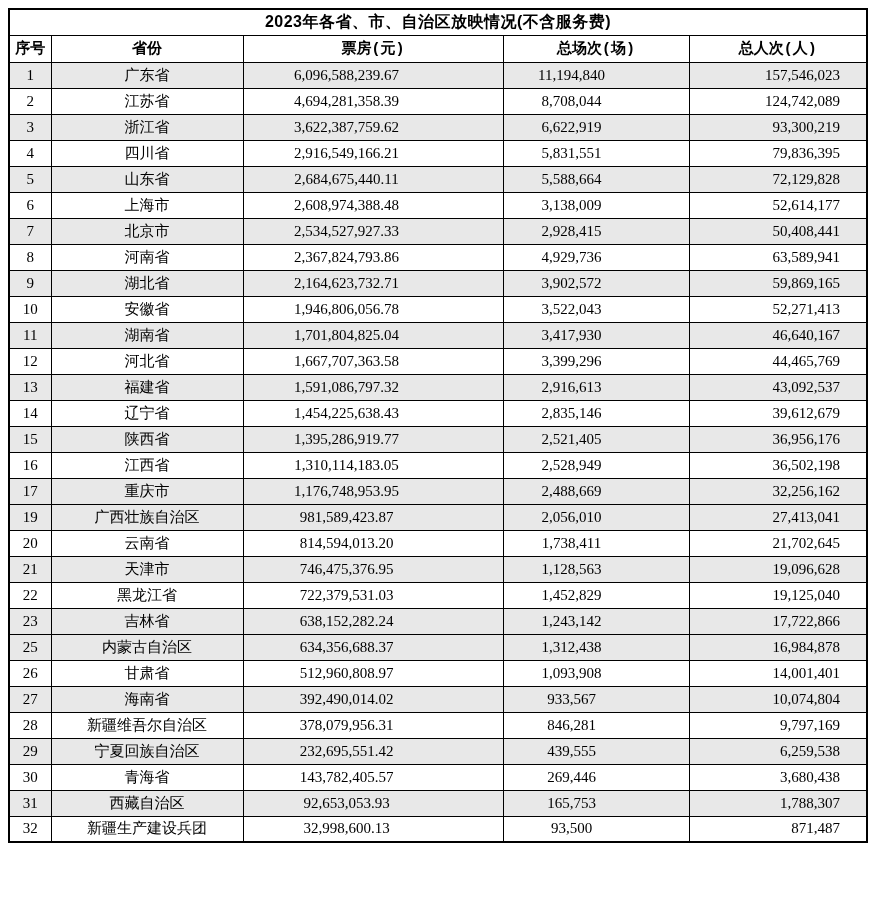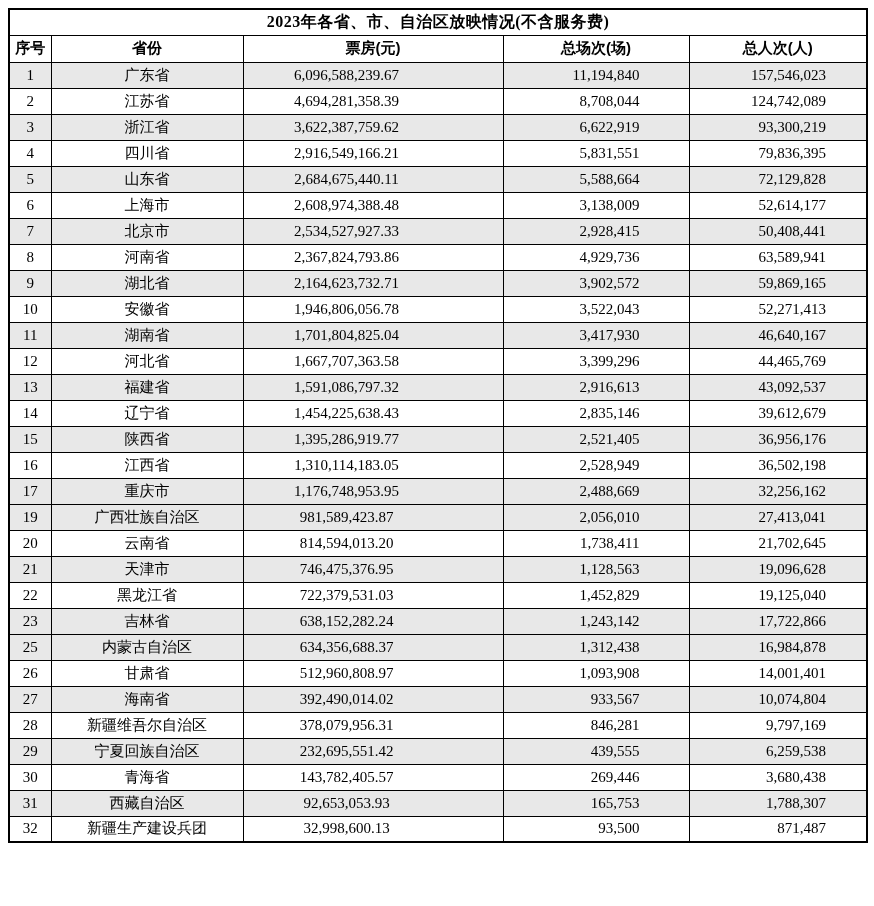--- a/index.html
+++ b/index.html
@@ -20,44 +20,44 @@
   }
   table.stats th, table.stats td {
     border: 1px solid var(--border-color);
     overflow: hidden;
     white-space: nowrap;
   }
   th.title-cell {
     height: 26px;
     text-align: center;
     vertical-align: middle;
-    font-family: Liberation Serif, serif;
+    font-family: Liberation Sans, sans-serif;
     font-weight: bold;
     font-size: 16px;
     letter-spacing: 0.5px;
   }
   tr.header-row th {
     height: 27px;
     text-align: center;
     vertical-align: middle;
-    font-family: Liberation Sans, sans-serif;
+    font-family: Liberation Mono, monospace;
     font-weight: bold;
     font-size: 15px;
   }
   tbody td {
     height: 26px;
     font-size: 15px;
     text-align: center;
     vertical-align: middle;
   }
   tbody tr.alt { background: var(--row-alt); }
   
   tbody td:nth-child(3) { text-align: center; padding-right: 53px; }
-  tbody td:nth-child(4) { text-align: right; padding-right: 49px; }
-  tbody td:nth-child(5) { text-align: right; padding-right: 40px; }
+  tbody td:nth-child(4) { text-align: center; padding-right: 49px; }
+  tbody td:nth-child(5) { text-align: right; padding-right: 26px; }
   col.c1 { width: 42px; }
   col.c2 { width: 192px; }
   col.c3 { width: 260px; }
   col.c4 { width: 186px; }
   col.c5 { width: 178px; }
 </style>
 </head>
 <body>
 
 <table class="stats">

